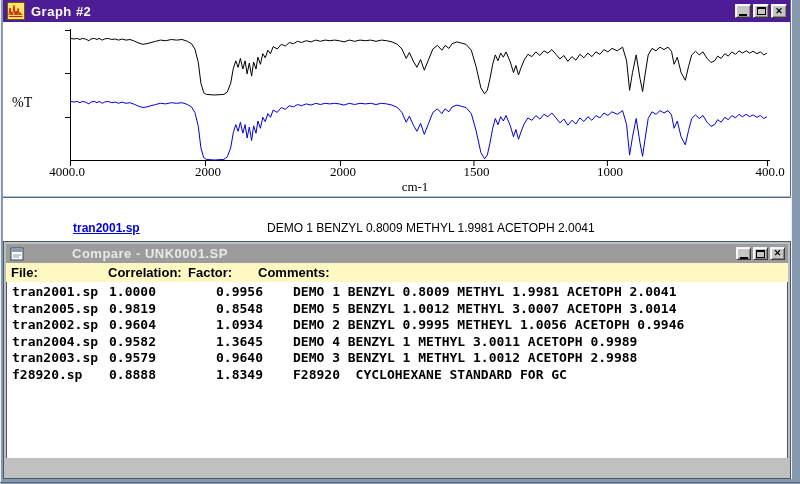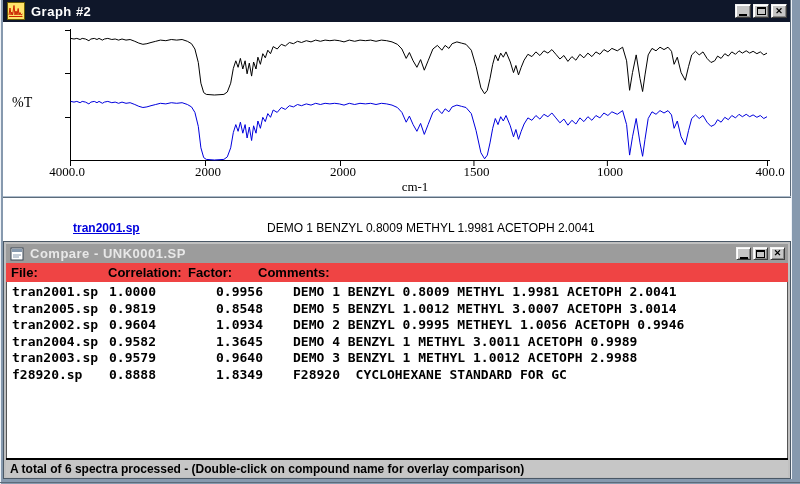--- a/index.html
+++ b/index.html
@@ -17,21 +17,21 @@
 
   
   .graph-win {
     position:absolute; left:3px; top:0; width:788px; height:241px;
     background:#ffffff; border-right:1px solid #5c6b7a;
   }
   .titlebar {
     display:flex; align-items:center; height:22px; padding-left:4px;
     font-weight:bold; font-size:13px;
   }
-  .titlebar-graph { background:#0f172a; color:#ffffff; }
+  .titlebar-graph { background:#4c1d95; color:#ffffff; }
   .t-icon { display:inline-flex; margin-right:6px; }
   .t-text { flex:0 0 auto; letter-spacing:0.5px; }
   .winbtns { margin-left:auto; margin-right:3px; display:flex; gap:2px; align-items:center; }
   .wb {
     width:16px; height:14px; background:#c6c6c6; position:relative;
     border:1px solid; border-color:#f2f2f2 #3c3c3c #3c3c3c #f2f2f2;
     box-shadow:inset 1px 1px 0 #ffffff, inset -1px -1px 0 #888888;
     display:flex; align-items:center; justify-content:center; padding:0; cursor:default;
   }
   .g-min { display:block; width:8px; height:2px; background:#000; margin-top:8px; }
@@ -53,24 +53,24 @@
   .legend-file { display:inline-block; width:194px; font-weight:bold; text-decoration:underline; }
   .legend-desc { color:#000; }
 
   
   .compare-win {
     position:absolute; left:3px; top:241px; width:788px; height:238px;
     background:#c0c0c0; border:1px solid #4a5866;
   }
   .titlebar-compare {
     position:absolute; left:2px; top:2px; right:2px; height:19px;
-    background:#9c9c9c; color:#e8e8e8;
+    background:#9c9c9c; color:#e8e8e8;gap:42px;
   }
   .titlebar-compare .wb { width:15px; height:13px; }
-  .cmp-header { position:absolute; left:2px; top:21px; right:2px; height:19px; background:#ef4444; }
+  .cmp-header { position:absolute; left:2px; top:21px; right:2px; height:19px; background:#fef9c3; }
   .cmp-header span { position:absolute; top:2px; font-size:13px; font-weight:bold; color:#000; }
   .cmp-table {
     position:absolute; left:2px; top:40px; right:2px; bottom:20px;
     background:#ffffff; border-left:1px solid #555; border-right:1px solid #555;
     padding-top:2px; overflow:hidden;
   }
   .cmp-row {
     padding-left:5px; height:16.5px; line-height:16.5px; white-space:pre;
     font-family:"DejaVu Sans Mono", monospace; font-size:13px; font-weight:bold; color:#000;
   }
@@ -184,21 +184,18 @@
 
     <div class="cmp-table" id="cmp-rows">
         <div class="cmp-row"><span class="c-file">tran2001.sp</span><span class="c-corr">1.0000</span><span class="c-factor">0.9956</span><span class="c-comments">DEMO 1 BENZYL 0.8009 METHYL 1.9981 ACETOPH 2.0041</span></div>
         <div class="cmp-row"><span class="c-file">tran2005.sp</span><span class="c-corr">0.9819</span><span class="c-factor">0.8548</span><span class="c-comments">DEMO 5 BENZYL 1.0012 METHYL 3.0007 ACETOPH 3.0014</span></div>
         <div class="cmp-row"><span class="c-file">tran2002.sp</span><span class="c-corr">0.9604</span><span class="c-factor">1.0934</span><span class="c-comments">DEMO 2 BENZYL 0.9995 METHEYL 1.0056 ACETOPH 0.9946</span></div>
         <div class="cmp-row"><span class="c-file">tran2004.sp</span><span class="c-corr">0.9582</span><span class="c-factor">1.3645</span><span class="c-comments">DEMO 4 BENZYL 1 METHYL 3.0011 ACETOPH 0.9989</span></div>
         <div class="cmp-row"><span class="c-file">tran2003.sp</span><span class="c-corr">0.9579</span><span class="c-factor">0.9640</span><span class="c-comments">DEMO 3 BENZYL 1 METHYL 1.0012 ACETOPH 2.9988</span></div>
         <div class="cmp-row"><span class="c-file">f28920.sp</span><span class="c-corr">0.8888</span><span class="c-factor">1.8349</span><span class="c-comments">F28920  CYCLOHEXANE STANDARD FOR GC</span></div>
       </div>
 
-    <div class="statusbar">
-      <span>A total of 6 spectra processed - (Double-click on compound name for overlay comparison)</span>
-    </div>
   </div>
 
   <div class="edge" id="edge-l"></div>
   <div class="edge" id="edge-r"></div>
   <div class="edge" id="edge-b"></div>
 </div>
 
 </body></html>

